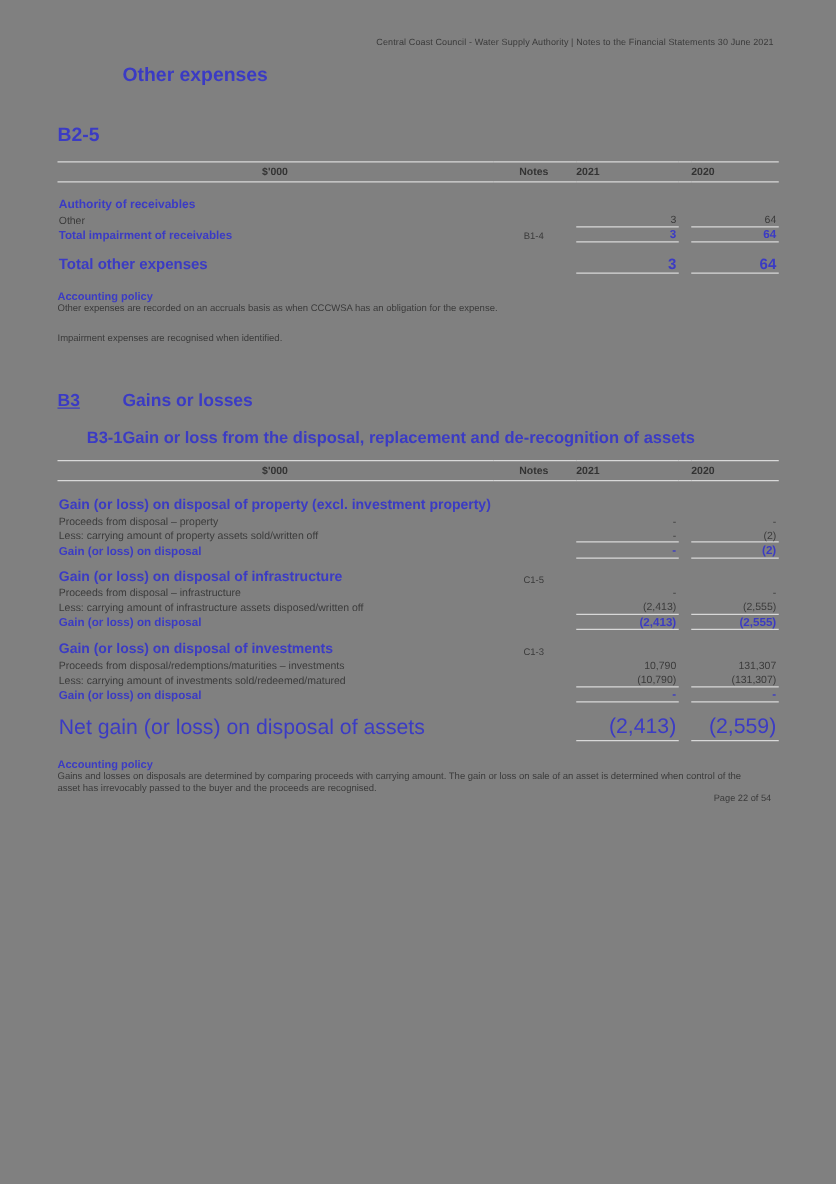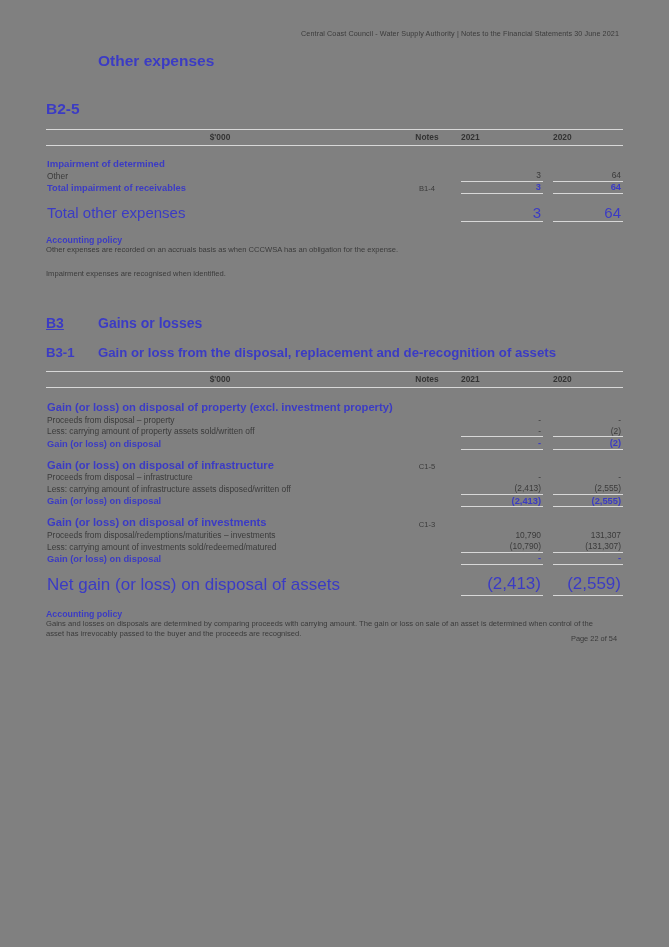--- a/index.html
+++ b/index.html
@@ -55,20 +55,21 @@
     display: flex;
   }
   .h-section .num { width: 52px; flex: none; text-decoration: underline; }
 
   .h-sub {
     color: #3b3bc4;
     font-size: 13.2px;
     font-weight: bold;
     margin: 14px 0 0 0;
     display: flex;
+    text-align: right;
   }
   .h-sub .num { width: 52px; flex: none; }
 
   
   table.fin {
     width: 100%;
     border-collapse: collapse;
     font-size: 8.6px;
     margin-top: 11px;
     table-layout: fixed;
@@ -120,22 +121,22 @@
     padding-top: 3px !important;
   }
   .item { font-size: 8.4px; color: #3a3a3a; }
   .subtotal {
     color: #3b3bc4;
     font-weight: bold;
     font-size: 9.3px;
   }
   .total {
     color: #3b3bc4;
-    font-weight: normal;
-    font-size: 15px;
+    font-weight: bold;
+    font-size: 12px;
   }
   .nettotal {
     color: #3b3bc4;
     font-weight: normal;
     font-size: 17px;
   }
   .rule-bottom { border-bottom: 1.2px solid #d8d8d8; }
 
   
   .policy {
@@ -193,21 +194,21 @@
         <th class="gap"></th>
         <th>2020</th>
       </tr>
     </thead>
     <tbody>
       <tr class="spacer">
           <td colspan="5"></td>
         </tr>
 
       <tr>
-        <td class="lbl grp-title-sm">Impairment of determined</td>
+        <td class="lbl grp-title-sm">Authority of receivables</td>
         <td class="notes"></td>
         <td></td>
         <td></td>
         <td></td>
       </tr>
 
       <tr>
         <td class="lbl item">Other</td>
         <td class="notes"></td>
         <td class="item rule-bottom">3</td>

